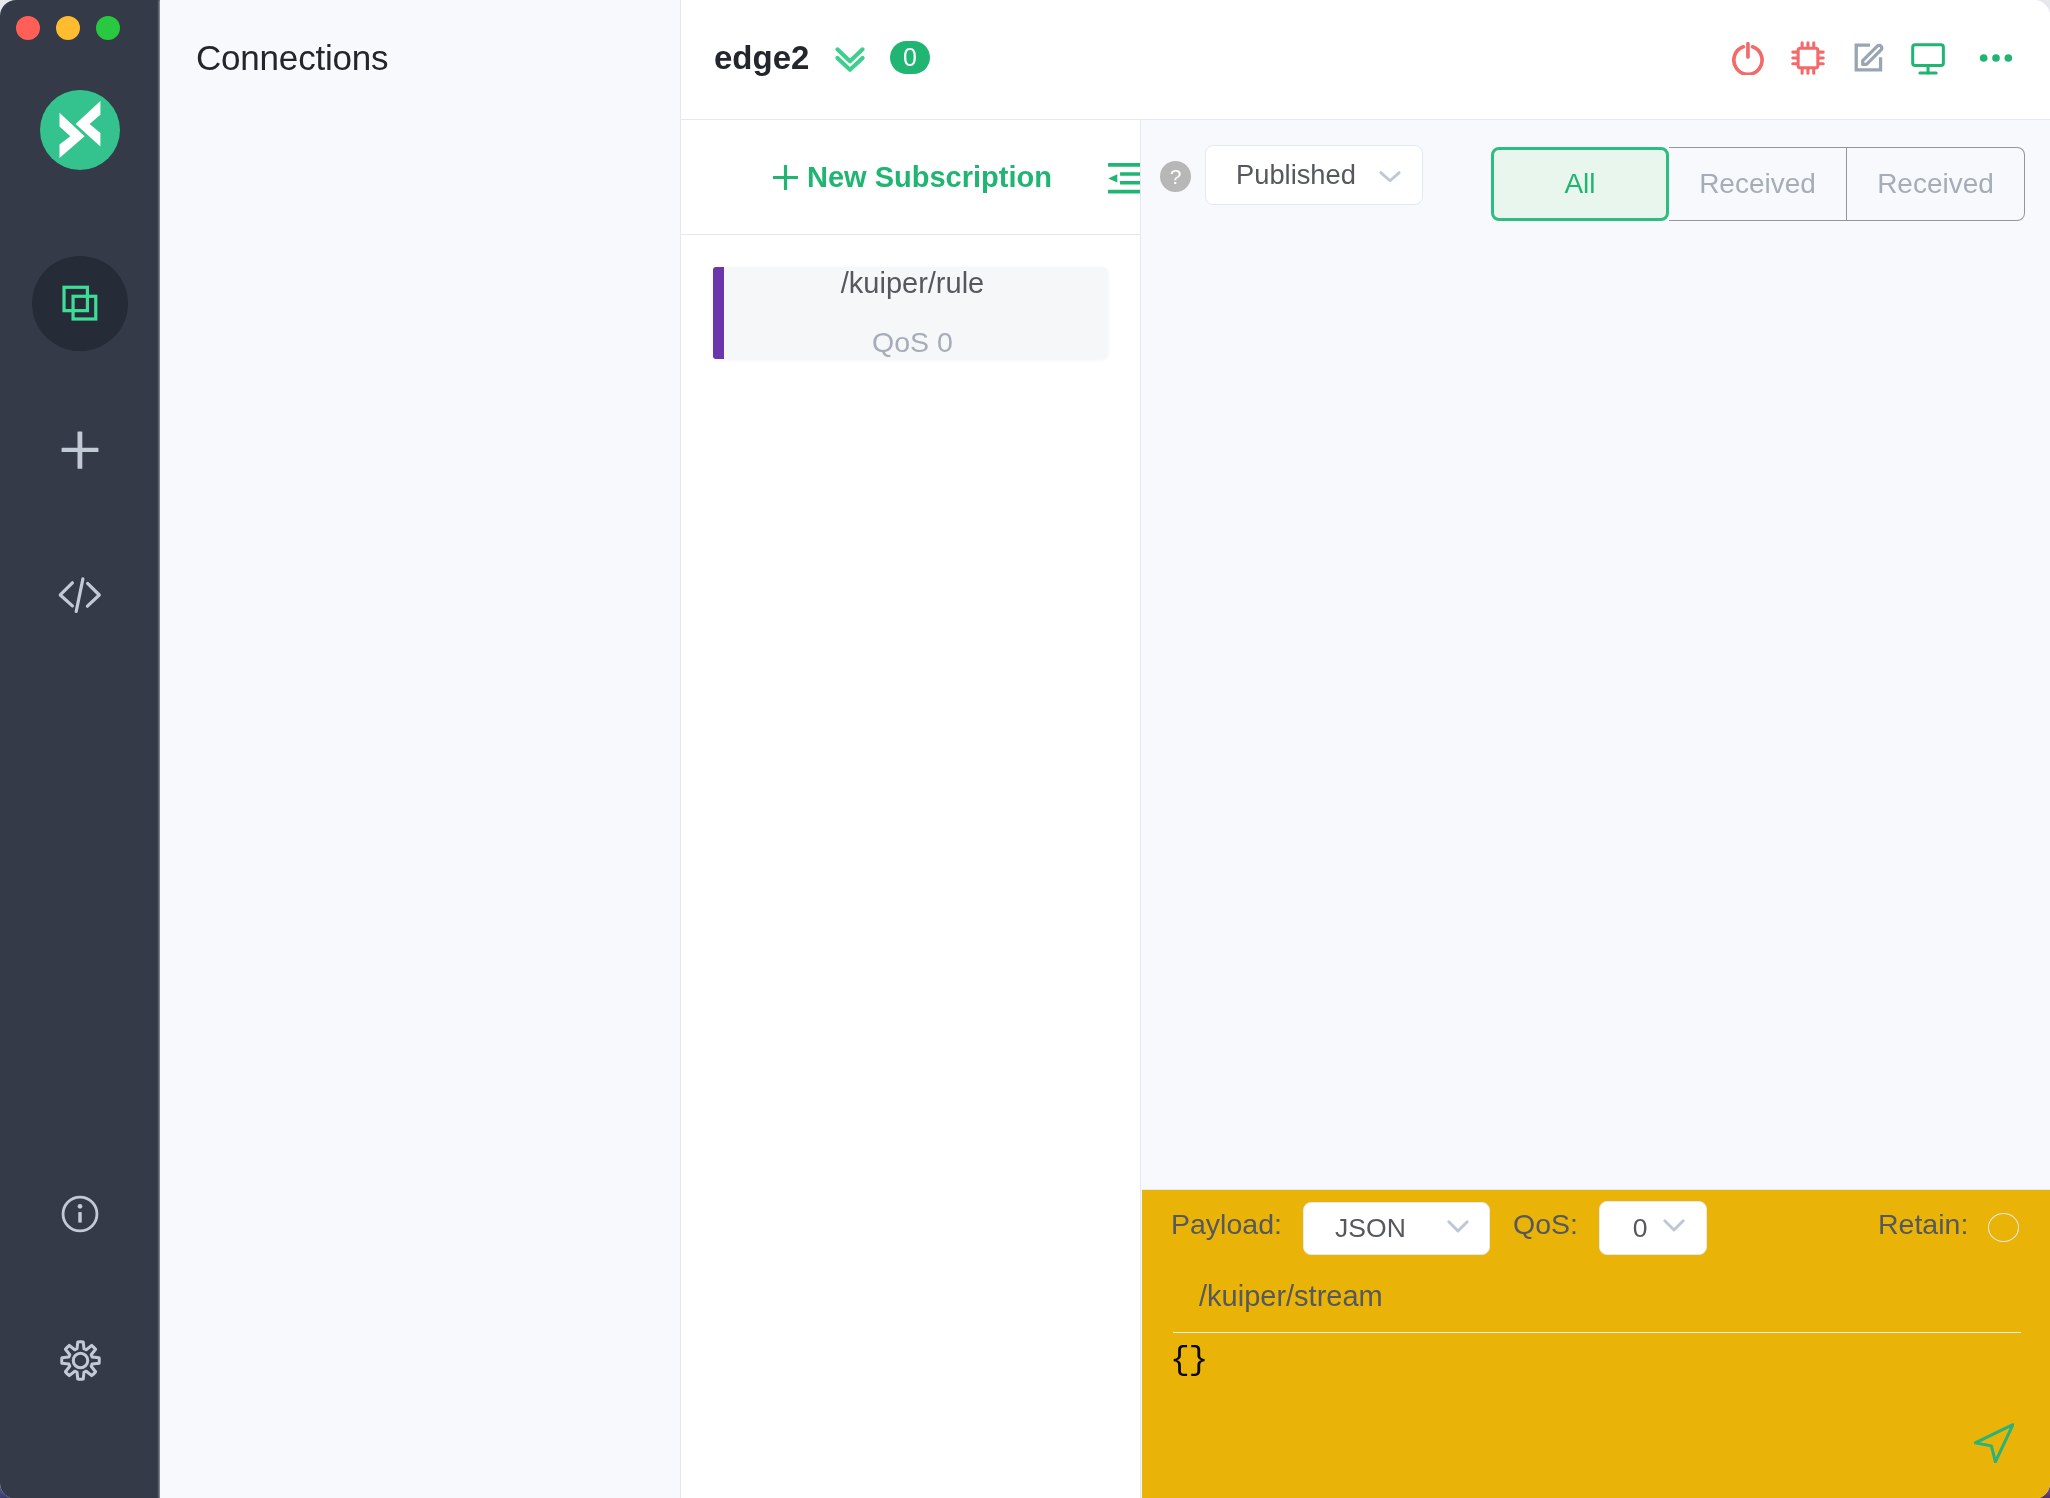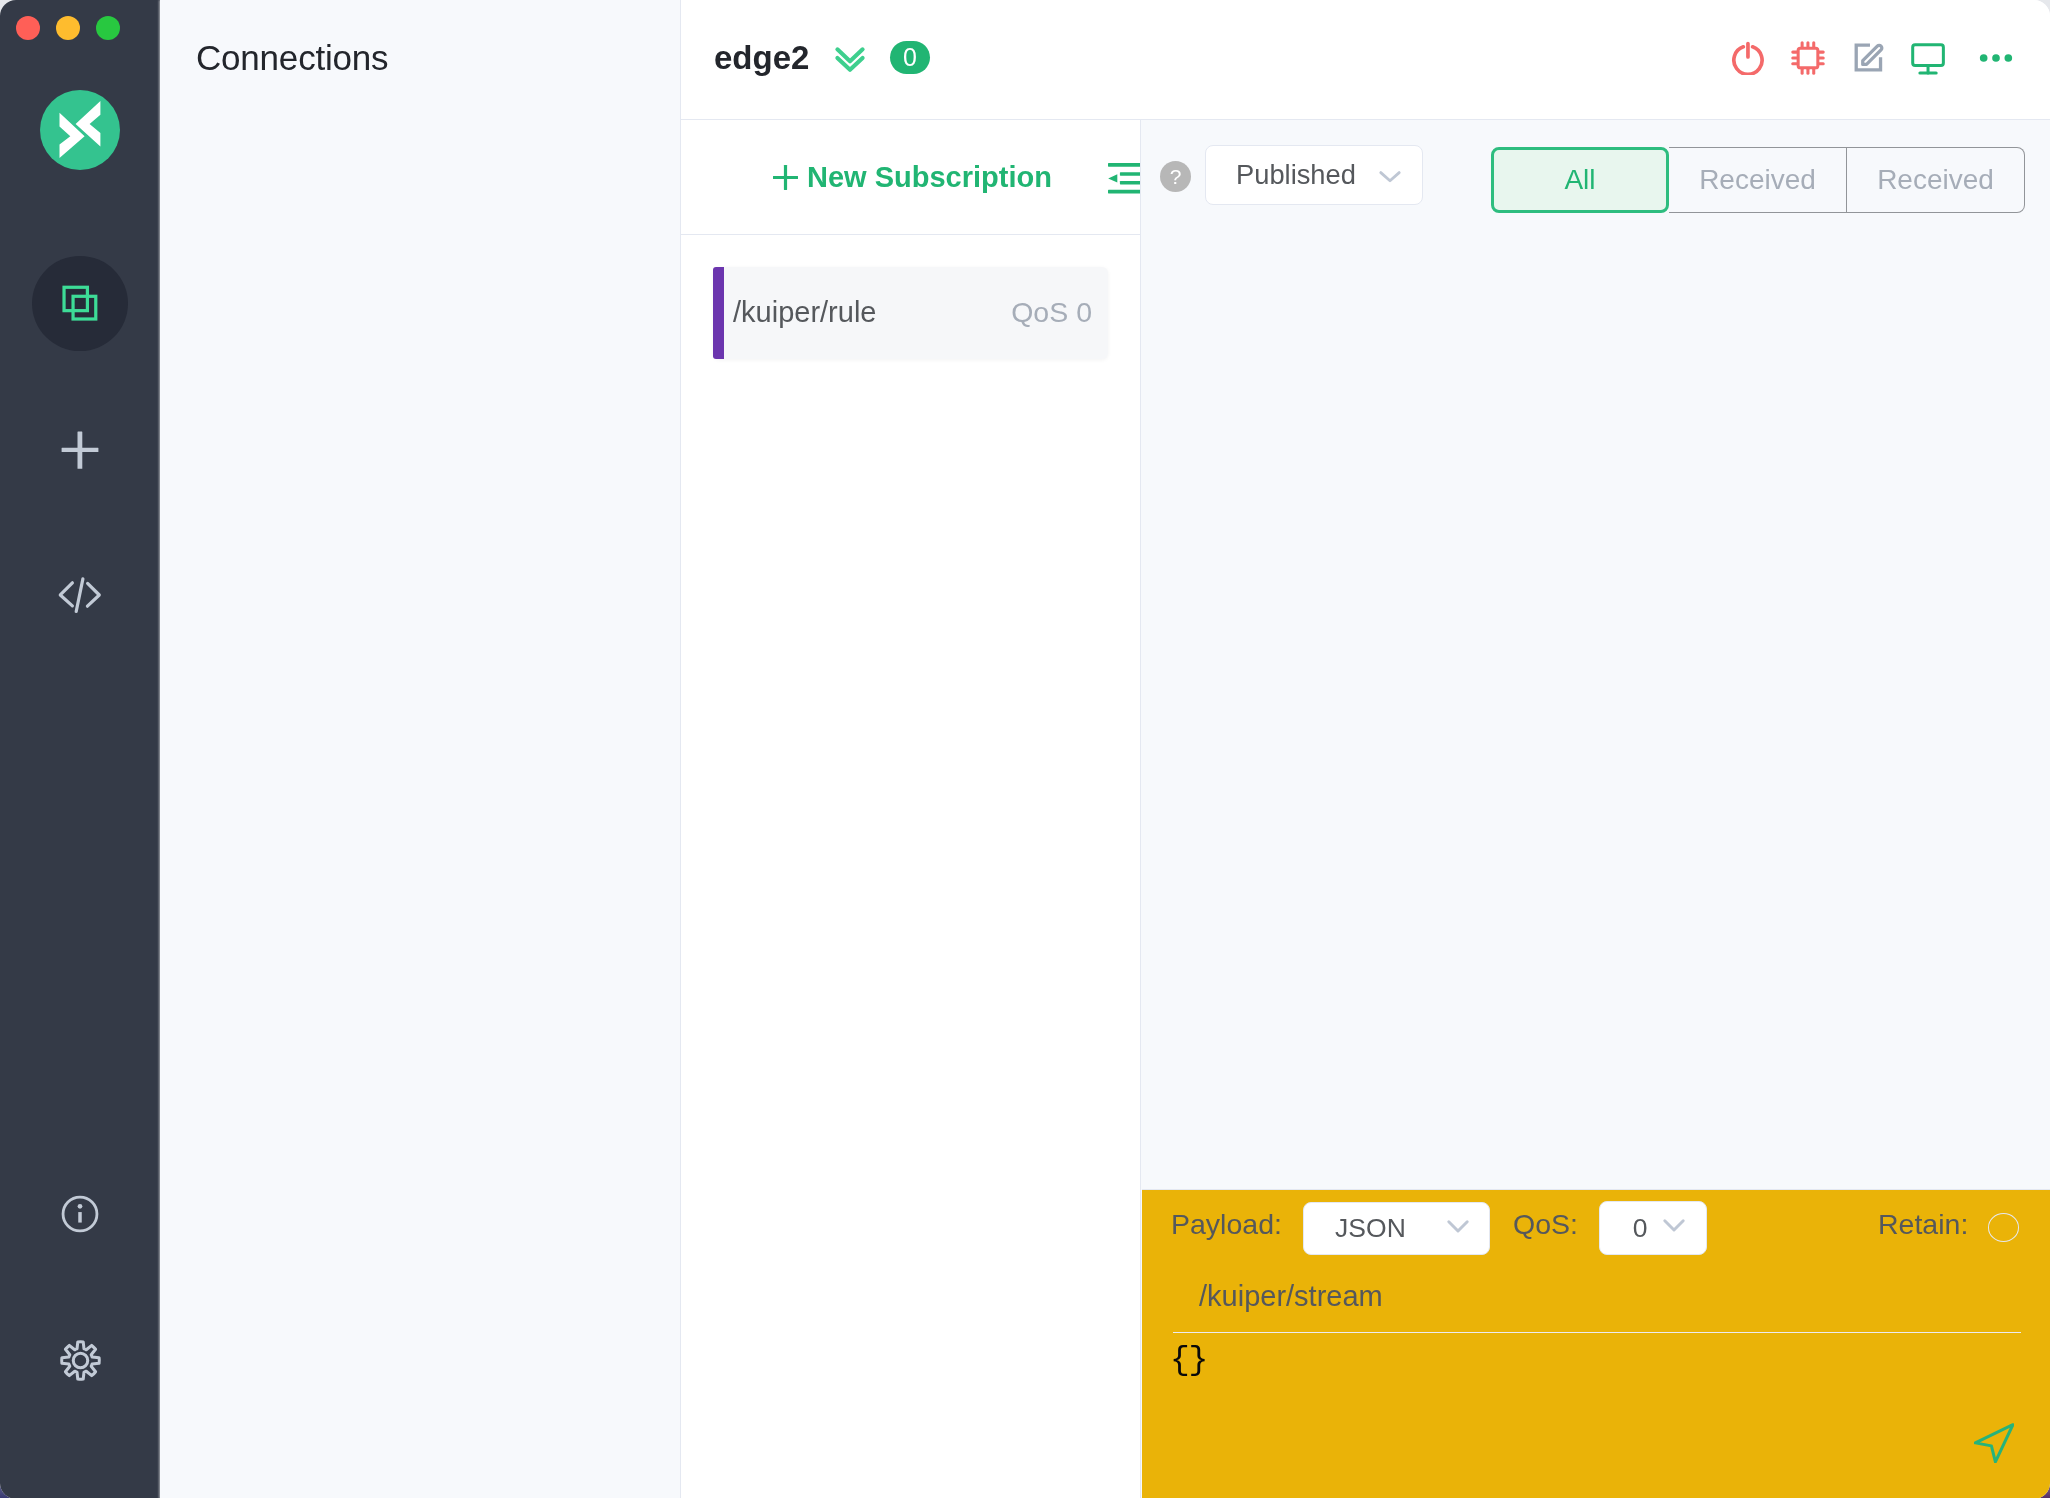--- a/index.html
+++ b/index.html
@@ -51,35 +51,35 @@
   
   .subpanel{position:absolute;left:681px;top:120px;width:460px;bottom:0;background:#fff;
             border-right:1px solid #e4e8f1;box-sizing:border-box;}
   .sub-hdr{position:relative;height:115px;border-bottom:1px solid #e4e8f1;overflow:hidden;
            display:flex;align-items:center;justify-content:center;box-sizing:border-box;font-weight:bold;}
   .newsub{display:flex;align-items:center;color:#21b573;font-size:29px;position:relative;left:2px;}
   .newsub .plus{margin-right:9px;line-height:0;display:block;}
   .foldbtn{position:absolute;left:427px;top:42.6px;}
   .sub-body{padding:32px 32px;}
   .sub-card{position:relative;height:91.5px;border-radius:6px;background:#f6f7f9;box-shadow:0 1px 4px rgba(0,0,0,0.05);
-            display:flex;align-items:center;padding:0 16px 0 20px;box-sizing:border-box;}
+            display:flex;align-items:center;padding:0 16px 0 20px;box-sizing:border-box;flex-direction:column;}
   .sub-card:before{content:'';position:absolute;left:0;top:0;bottom:0;width:10.5px;background:#6b35ae;border-radius:3px 0 0 3px;}
   .sub-topic{font-size:29px;color:#55585c;flex:1;}
   .sub-qos{font-size:28.5px;color:#a6adb8;}
 
   
   .msgpanel{position:absolute;left:1142px;top:120px;right:0;bottom:311px;background:#f7f9fc;}
   .msgbar{position:relative;height:100%;}
   .helpbtn{position:absolute;left:18px;top:41px;width:31px;height:31px;border-radius:50%;background:#b7b7b7;
            color:#fff;font-size:21px;display:flex;align-items:center;justify-content:center;}
   .selbox{position:absolute;left:63px;top:25px;width:218px;height:60px;border:1px solid #e4e8f1;border-radius:8px;
           background:#fff;display:flex;align-items:center;box-sizing:border-box;}
   .selbox .lbl{margin-left:30px;font-size:27.3px;color:#55585c;}
   .selbox .chev{position:absolute;left:167px;top:13px;}
-  .segs{position:absolute;left:349px;top:26.9px;display:flex;height:66px;}
+  .segs{position:absolute;left:349px;top:26.9px;display:flex;height:74px;}
   .seg{width:178px;display:flex;align-items:center;justify-content:center;font-size:28px;color:#a6adb8;
        border:1.7px solid #929599;box-sizing:border-box;border-left-width:0;background:#f7f9fc;}
   .seg:first-child{border-left-width:1.6px;border-radius:8px 0 0 8px;}
   .seg:last-child{border-radius:0 8px 8px 0;}
   .seg.active{background:#e8f6ee;border:3.2px solid #2ebd7f;color:#21b573;border-radius:8px;z-index:2;}
 
   
   .pubpanel{position:absolute;left:1142px;bottom:0;right:0;height:310px;background:#eab308;
             border-top:1px solid #e4e8f1;box-sizing:border-box;}
   .pubrow{position:relative;height:88px;}

